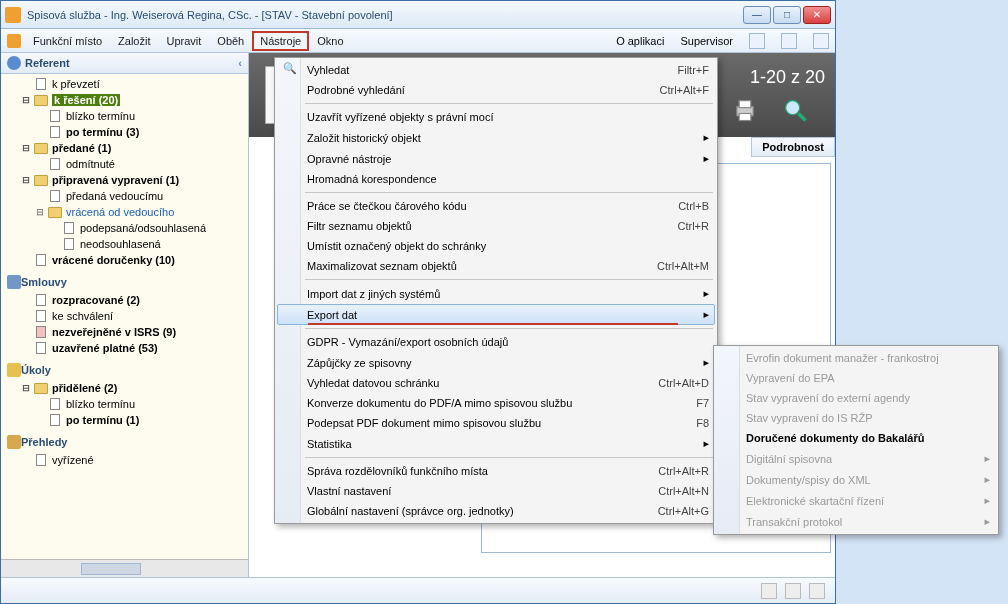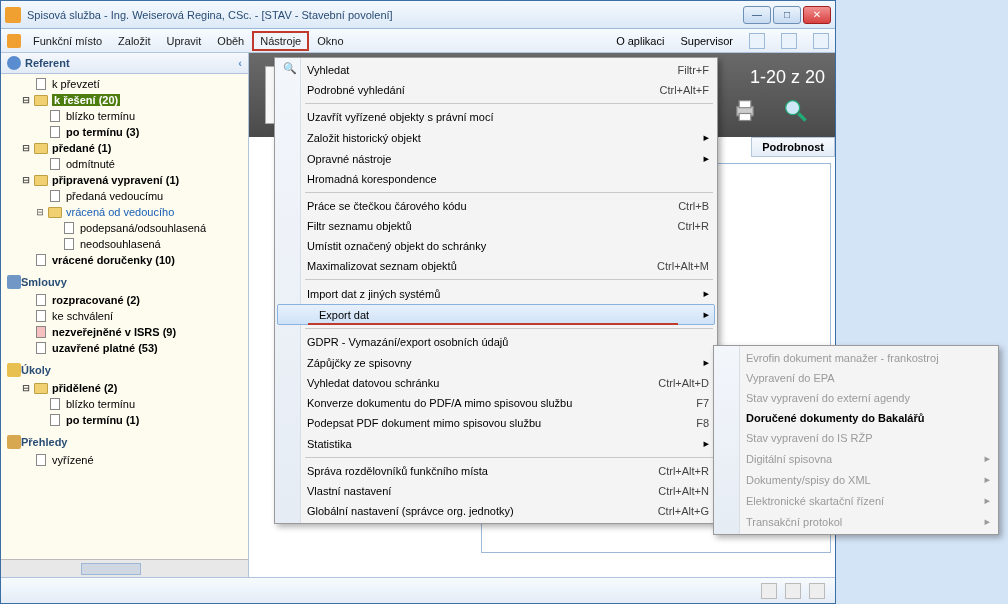--- a/index.html
+++ b/index.html
@@ -123,21 +123,21 @@
   width:444px;
   background:#f4f4f4;
   border:1px solid #9a9a9a;
   box-shadow: 3px 3px 6px rgba(0,0,0,.3);
   z-index: 50;
   padding:2px;
 }
 .dd-item{display:flex; align-items:center; padding:4px 6px 4px 30px; position:relative;}
 .dd-item .shortcut{margin-left:auto; color:#444;}
 .dd-item .arrow{margin-left:auto;}
-.dd-item.hover{background:linear-gradient(#e8f1fc,#cfe2f7); border:1px solid #8ab3e0; border-radius:2px; padding:3px 5px 3px 41px;align-items:center;}
+.dd-item.hover{background:linear-gradient(#e8f1fc,#cfe2f7); border:1px solid #8ab3e0; border-radius:2px; padding:3px 5px 3px 29px;align-items:center;}
 .dd-item .micon{position:absolute; left:6px; width:16px; height:16px;}
 .dd-sep{height:1px; background:#c8c8c8; margin:3px 2px 3px 28px;}
 .dd-stripe{position:absolute; left:0; top:0; bottom:0; width:26px; background:linear-gradient(#f3f6fb,#e6ecf4); border-right:1px solid #d8dee6;}
 .redline{position:absolute; left:30px; right:36px; height:2px; background:#c0392b;}
 .submenu{
   position:absolute;
   left:712px; top:344px;
   width:286px;
   background:#f4f4f4;
   border:1px solid #9a9a9a;
@@ -488,25 +488,25 @@
     <div style="position:relative;">
       <div class="dd-item disabled">
           <span>Evrofin dokument manažer - frankostroj</span>
         </div>
       <div class="dd-item disabled">
           <span>Vypravení do EPA</span>
         </div>
       <div class="dd-item disabled">
           <span>Stav vypravení do externí agendy</span>
         </div>
+      <div class="dd-item disabled">
+          <span>Stav vypravení do IS RŽP</span>
+        </div>
       <div class="dd-item bold">
           <span>Doručené dokumenty do Bakalářů</span>
-        </div>
-      <div class="dd-item disabled">
-          <span>Stav vypravení do IS RŽP</span>
         </div>
       <div class="dd-item disabled">
           <span>Digitální spisovna</span>
           <span class="arrow">▸</span>
         </div>
       <div class="dd-item disabled">
           <span>Dokumenty/spisy do XML</span>
           <span class="arrow">▸</span>
         </div>
       <div class="dd-item disabled">

